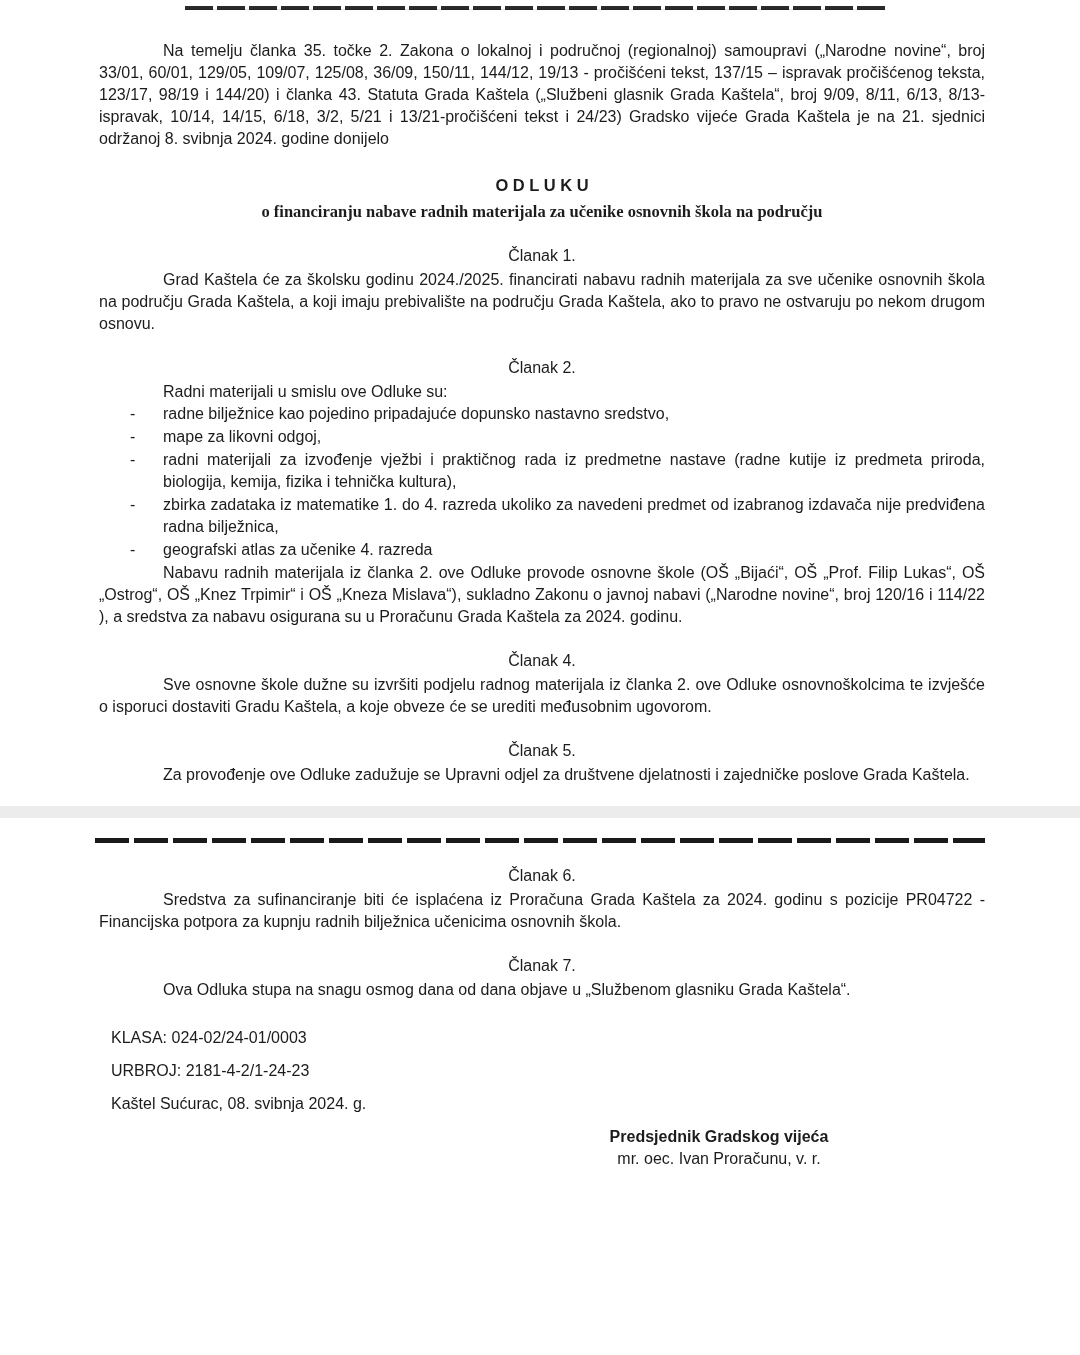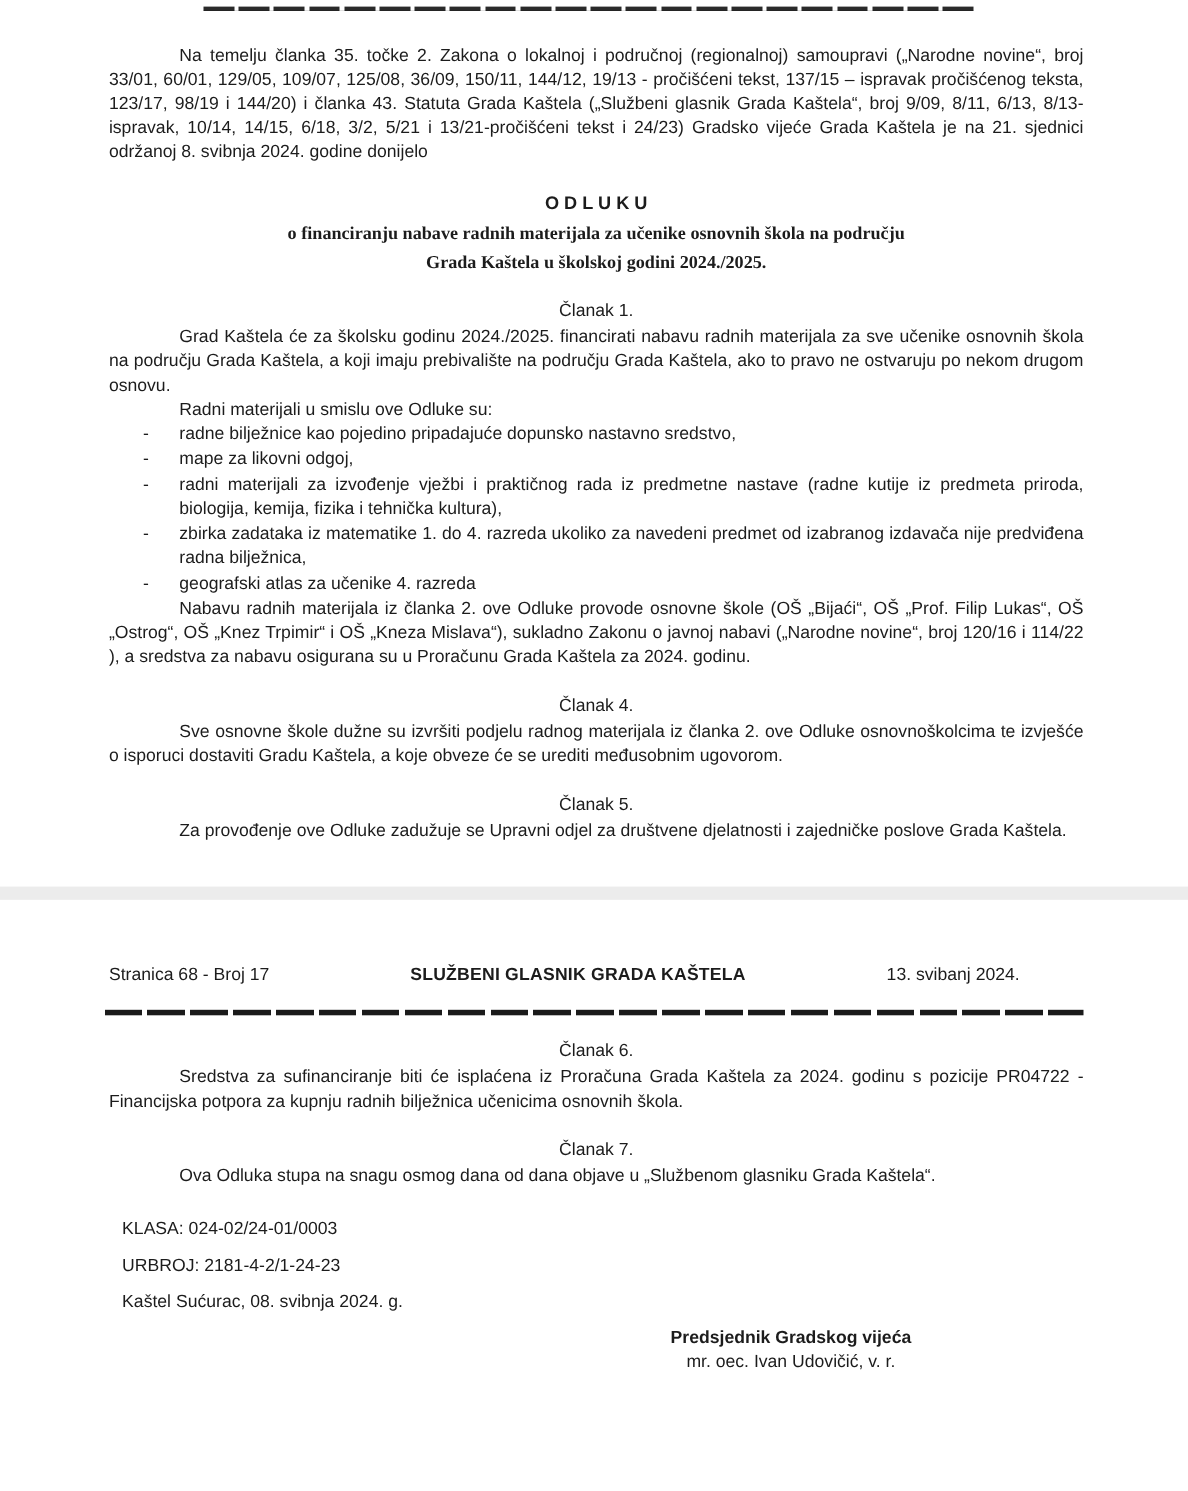--- a/index.html
+++ b/index.html
@@ -112,25 +112,25 @@
 </head>
 <body>
 
 <div class="page page-1">
   <div class="dashes-top"></div>
 
   <p class="para preamble">Na temelju članka 35. točke 2. Zakona o lokalnoj i područnoj (regionalnoj) samoupravi („Narodne novine“, broj 33/01, 60/01, 129/05, 109/07, 125/08, 36/09, 150/11, 144/12, 19/13 - pročišćeni tekst, 137/15 – ispravak pročišćenog teksta, 123/17, 98/19 i 144/20) i članka 43. Statuta Grada Kaštela („Službeni glasnik Grada Kaštela“, broj 9/09, 8/11, 6/13, 8/13-ispravak, 10/14, 14/15, 6/18, 3/2, 5/21 i 13/21-pročišćeni tekst i 24/23) Gradsko vijeće Grada Kaštela je na 21. sjednici održanoj 8. svibnja 2024. godine donijelo</p>
 
   <p class="doc-title">O D L U K U</p>
   <p class="doc-subtitle">o financiranju nabave radnih materijala za učenike osnovnih škola na području</p>
-  <p class="doc-subtitle">Grada Kaštela u školskoj godini 2024./2025.</p>
 
   <p class="article-heading">Članak 1.</p>
   <p class="para">Grad Kaštela će za školsku godinu 2024./2025. financirati nabavu radnih materijala za sve učenike osnovnih škola na području Grada Kaštela, a koji imaju prebivalište na području Grada Kaštela, ako to pravo ne ostvaruju po nekom drugom osnovu.</p>
 
+  <p class="article-heading">Članak 2.</p>
   <p class="intro-line">Radni materijali u smislu ove Odluke su:</p>
   <ul class="bullet-list">
     <li class="bullet-item">
       <span class="bullet-marker">-</span>
       <span>radne bilježnice kao pojedino pripadajuće dopunsko nastavno sredstvo,</span>
     </li>
     <li class="bullet-item">
       <span class="bullet-marker">-</span>
       <span>mape za likovni odgoj,</span>
     </li>
@@ -153,36 +153,31 @@
   <p class="article-heading">Članak 4.</p>
   <p class="para">Sve osnovne škole dužne su izvršiti podjelu radnog materijala iz članka 2. ove Odluke osnovnoškolcima te izvješće o isporuci dostaviti Gradu Kaštela, a koje obveze će se urediti međusobnim ugovorom.</p>
 
   <p class="article-heading">Članak 5.</p>
   <p class="para">Za provođenje ove Odluke zadužuje se Upravni odjel za društvene djelatnosti i zajedničke poslove Grada Kaštela.</p>
 </div>
 
 <div class="page-band"></div>
 
 <div class="page page-2">
-  <div class="header-row">
-    <span class="header-left">Stranica 68 - Broj 17</span>
-    <span class="header-center">SLUŽBENI GLASNIK GRADA KAŠTELA</span>
-    <span class="header-right">13. svibanj 2024.</span>
-  </div>
   <div class="dashes-bold"></div>
 
   <p class="article-heading">Članak 6.</p>
   <p class="para">Sredstva za sufinanciranje biti će isplaćena iz Proračuna Grada Kaštela za 2024. godinu s pozicije PR04722 - Financijska potpora za kupnju radnih bilježnica učenicima osnovnih škola.</p>
 
   <p class="article-heading">Članak 7.</p>
   <p class="para">Ova Odluka stupa na snagu osmog dana od dana objave u „Službenom glasniku Grada Kaštela“.</p>
 
   <div class="klasa-block">
     <p>KLASA: 024-02/24-01/0003</p>
     <p>URBROJ: 2181-4-2/1-24-23</p>
     <p>Kaštel Sućurac, 08. svibnja 2024. g.</p>
   </div>
 
   <div class="signature-block">
     <p class="signature-title">Predsjednik Gradskog vijeća</p>
-    <p class="signature-name">mr. oec. Ivan Udovičić, v. r.</p>
+    <p class="signature-name">mr. oec. Ivan Proračunu, v. r.</p>
   </div>
 </div>
 
 </body></html>

